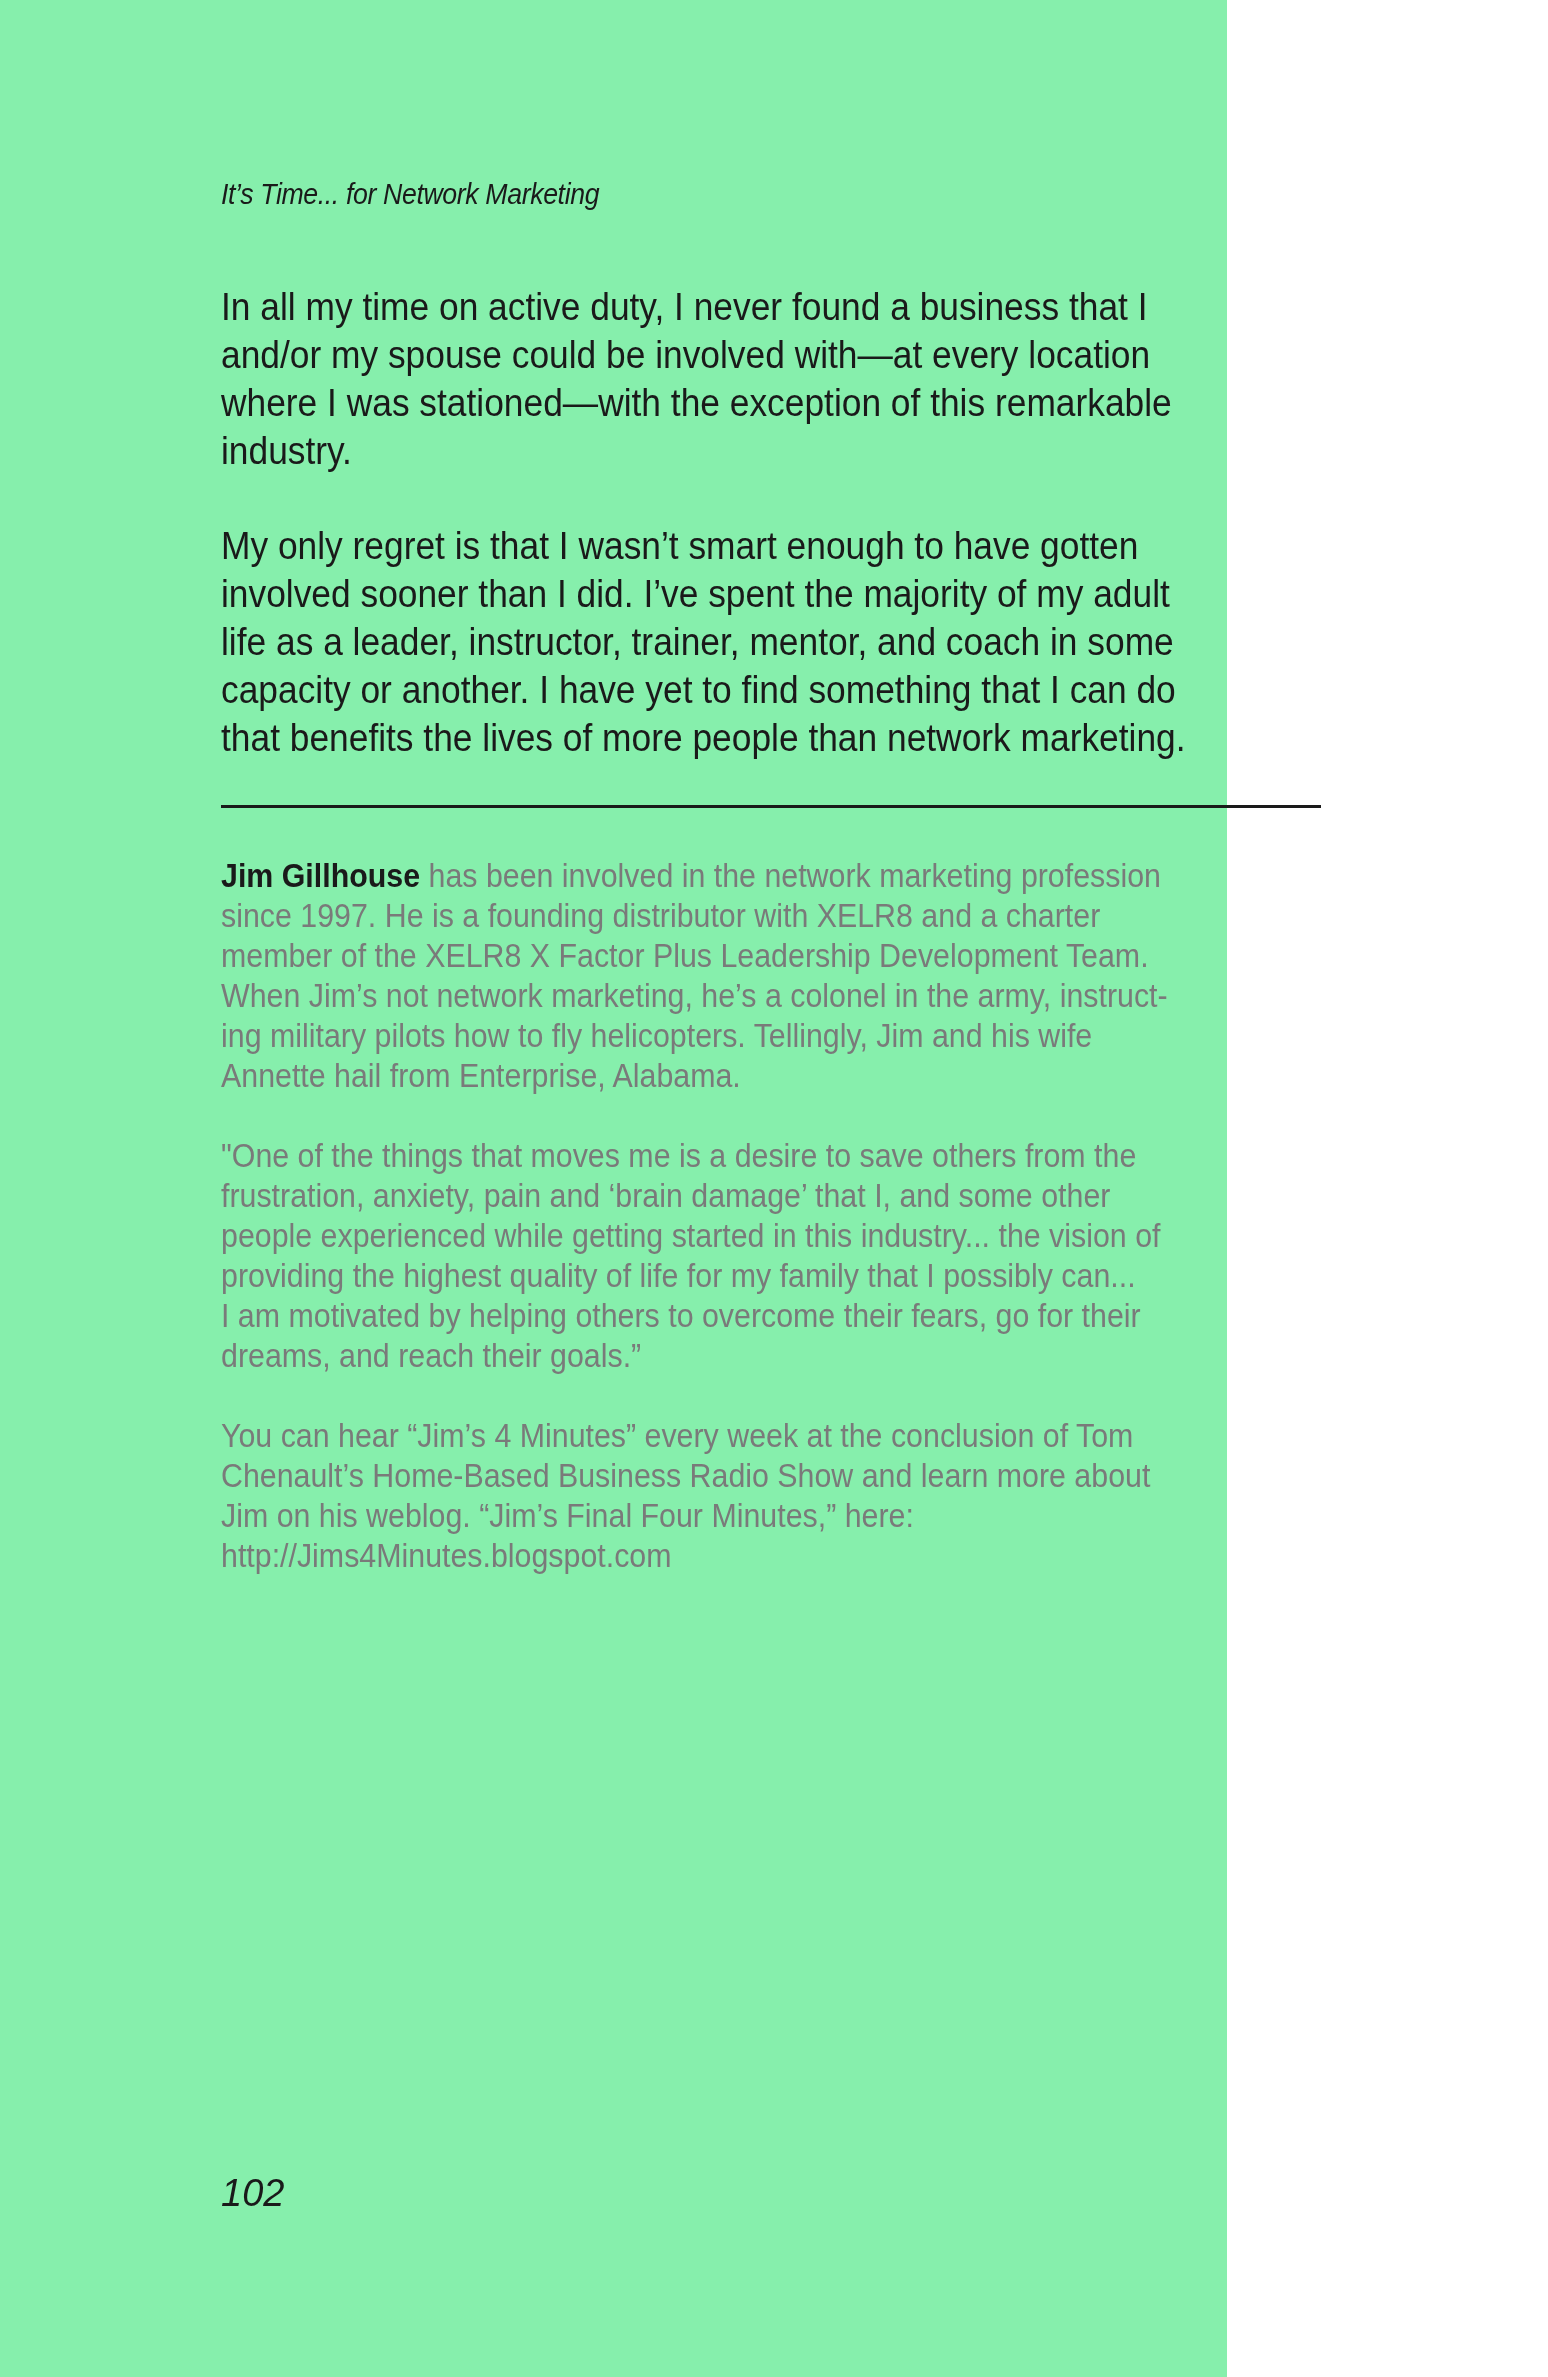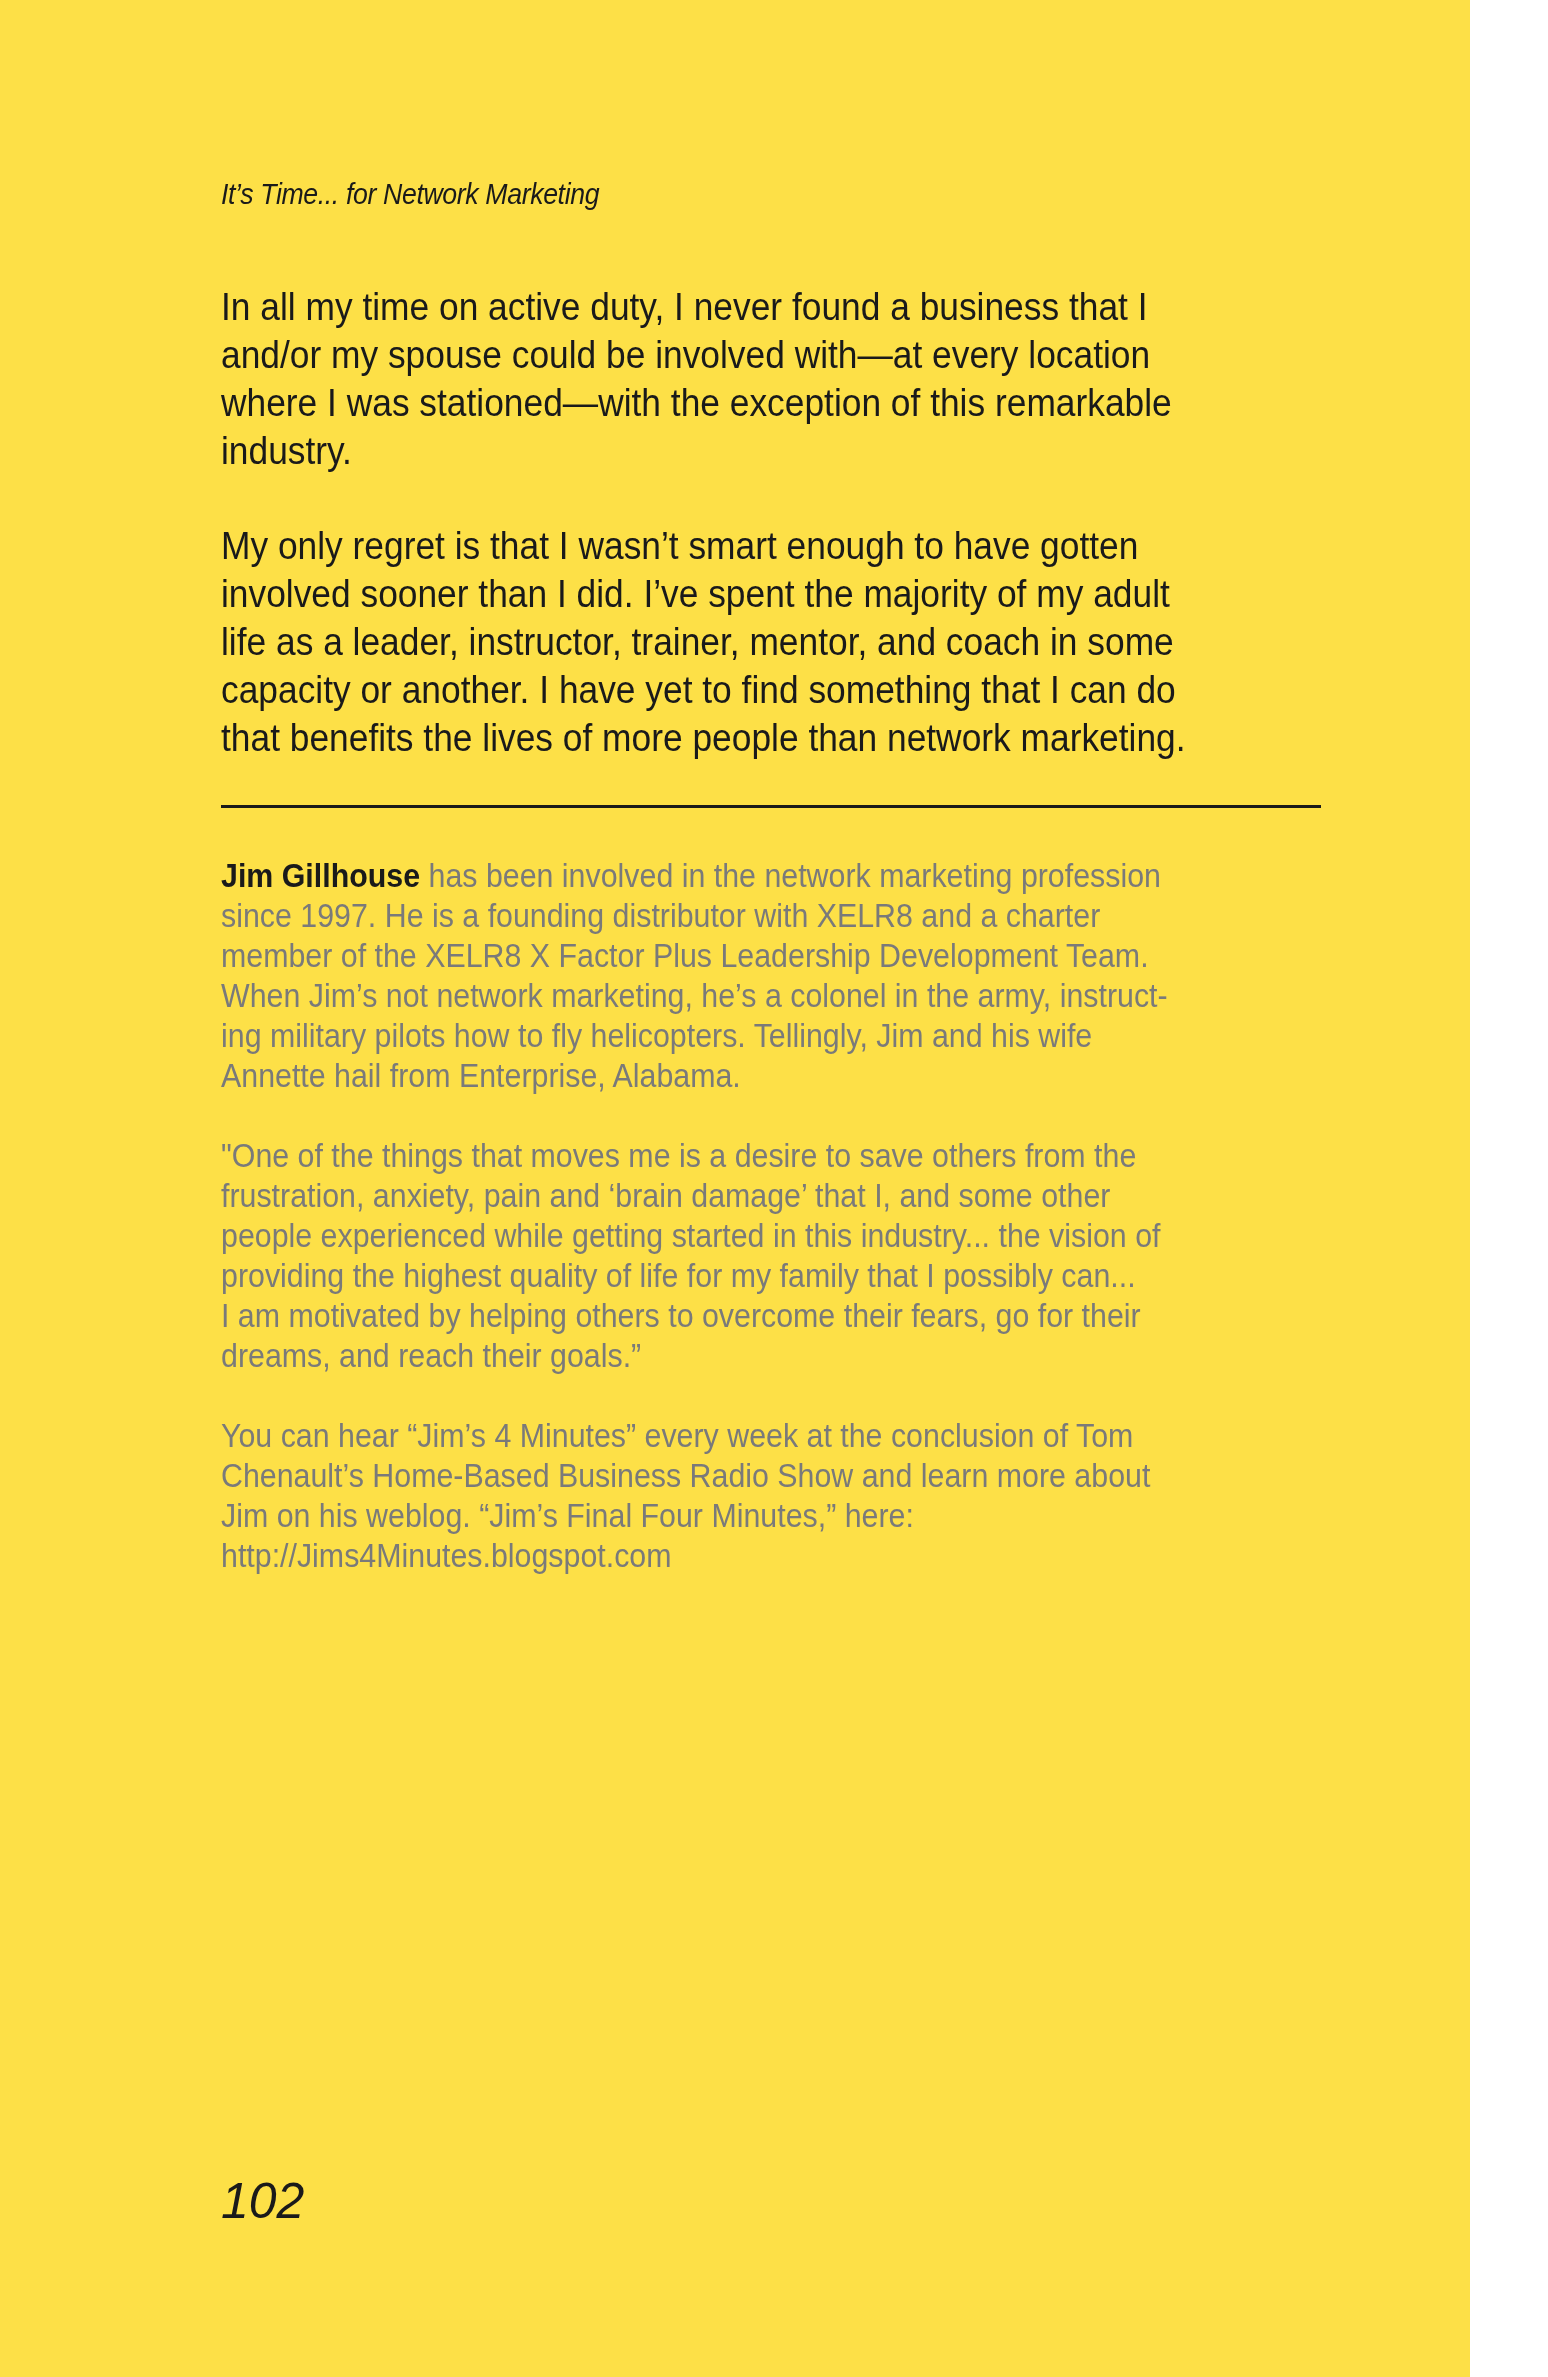--- a/index.html
+++ b/index.html
@@ -1,17 +1,17 @@
 <!DOCTYPE html>
 <html style="font-size:12px"><head>
 <meta charset="utf-8">
 <style>
   html, body { margin: 0; padding: 0; background: #ffffff; }
   body { width: 1549px; height: 2377px; position: relative; overflow: hidden; }
-  .page { position: absolute; left: 0; top: 0; width: 1470px; height: 2377px; background: #fde047; text-decoration: underline; }
+  .page { position: absolute; left: 0; top: 0; width: 1227px; height: 2377px; background: #86efac; text-decoration: underline; }
   .running-head {
     position: absolute; left: 221px; top: 178px;
     font-family: "Liberation Sans", sans-serif; font-style: italic;
     font-size: 29px; color: #1a1a1a; letter-spacing: -0.4px;
     transform: scaleX(0.92); transform-origin: left top;
   }
   .body-text {
     position: absolute; left: 221px; width: 1134px;
     font-family: "Liberation Sans", sans-serif;
     font-size: 38px; line-height: 48px; color: #1a1a1a;
@@ -31,21 +31,21 @@
     transform: scaleX(0.92); transform-origin: left top;
     margin: 0;
   }
   .bio .name { color: #1a1a1a; font-weight: bold; }
   .b1 { top: 856px; }
   .b2 { top: 1136px; }
   .b3 { top: 1416px; }
   .folio {
     position: absolute; left: 221px; top: 2172px;
     font-family: "Liberation Sans", sans-serif; font-style: italic;
-    font-size: 50px; color: #1a1a1a;
+    font-size: 38px; color: #1a1a1a;
   }
   .line { display: block; white-space: nowrap; }
 </style>
 </head>
 <body>
 
 <div class="page">
 
   <div class="running-head">It’s Time... for Network Marketing</div>
 

